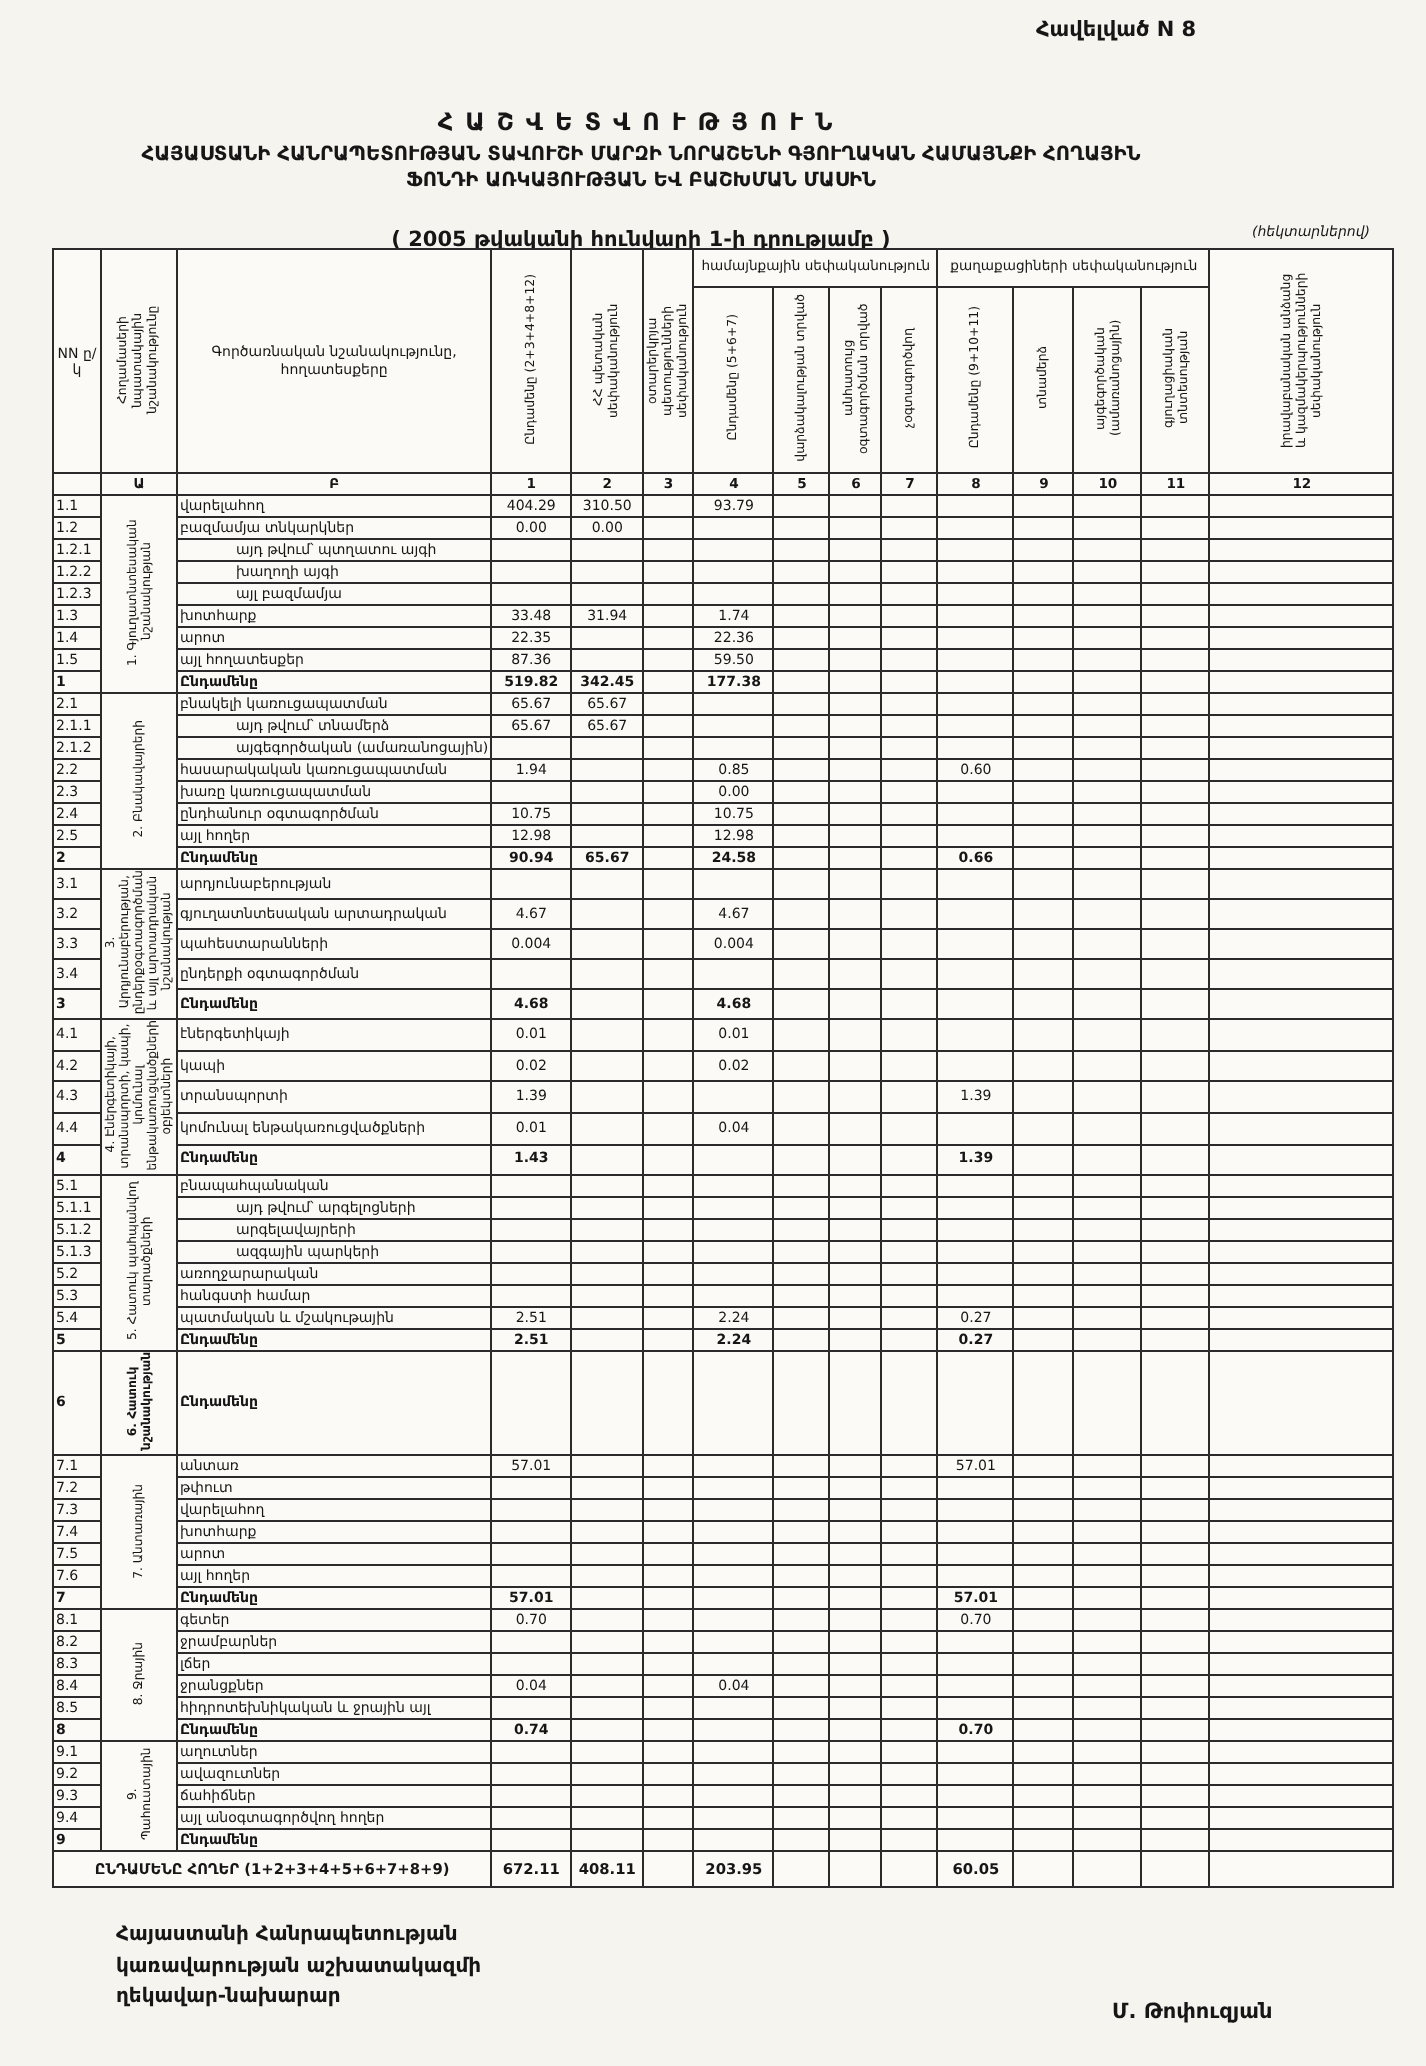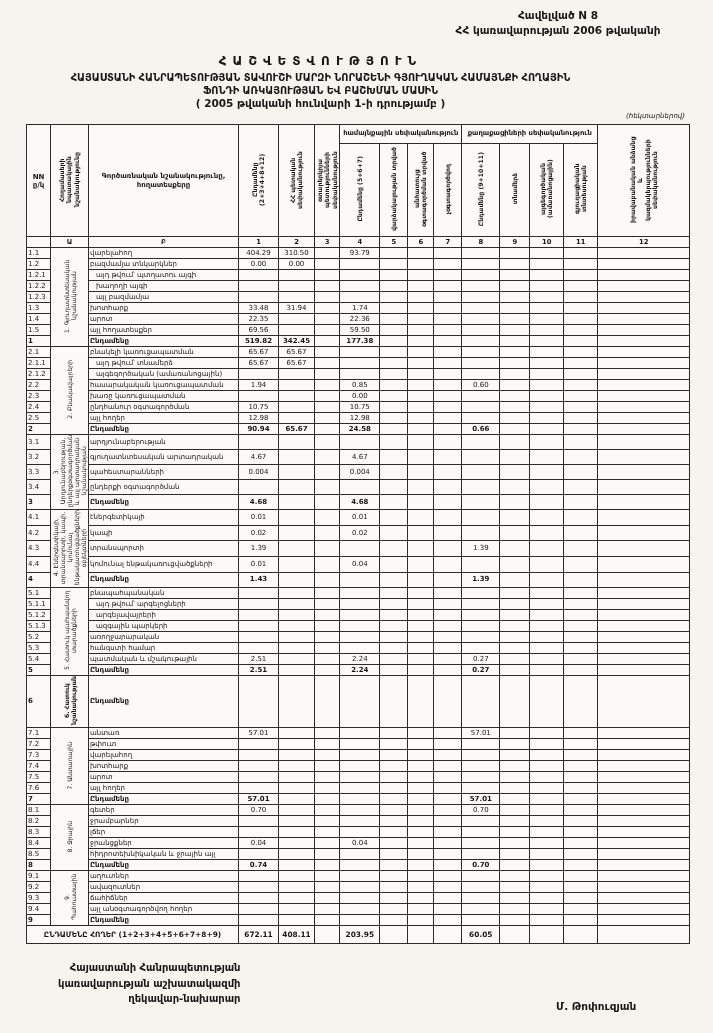--- a/index.html
+++ b/index.html
@@ -11,76 +11,75 @@
     position:relative;
     overflow:hidden;
   }
   .doc-header{
     position:absolute;top:8px;left:408px;width:300px;
     text-align:center;font-size:10.5px;font-weight:bold;line-height:1.45;
   }
   .title{position:absolute;top:54px;left:0;width:641px;text-align:center;}
   .title .t1{font-size:12px;font-weight:bold;letter-spacing:6px;margin-bottom:4px;}
   .title .t2,.title .t3{font-size:9.8px;font-weight:bold;line-height:1.3;}
-  .title .t4{font-size:10.5px;font-weight:bold;margin-top:0;}
+  .title .t4{font-size:10.5px;font-weight:bold;margin-top:17px;}
   .units{position:absolute;top:112px;right:28px;font-size:7px;font-style:italic;}
 
   table.land{
     position:absolute;top:124px;left:26px;
     border-collapse:collapse;table-layout:fixed;
     background:#fbfaf6;
   }
   table.land th,table.land td{
     border:1px solid #2b2b2b;
     padding:0 1px;
     font-size:7px;
     overflow:hidden;
   }
-  table.land thead th{font-weight:bold;vertical-align:middle;text-align:center;}
+  table.land thead th{font-weight:normal;vertical-align:middle;text-align:center;}
   tr.band-row th.band{height:18px;font-size:6.8px;white-space:normal;line-height:1.1;}
   tr.tallrow th{height:92px;}
   .vert{
     display:inline-block;
     writing-mode:vertical-rl;
     transform:rotate(180deg);
     white-space:normal;
     line-height:1.2;
     font-size:6.2px;
     max-height:88px;
   }
   th.namehead{white-space:normal;font-size:6.5px;line-height:1.25;}
   th.nnhead{white-space:normal;font-size:6.8px;}
   tr.numrow td{height:10px;text-align:center;font-size:6.8px;font-weight:bold;}
   tbody td{height:10px;line-height:1;}
   td.rn{text-align:left;font-size:6.3px;}
   td.nm{text-align:left;font-size:6.6px;white-space:nowrap;}
-  td.nm.ind{padding-left:7px;}
+  td.nm.ind{padding-left:29px;}
   td.vv{text-align:center;font-size:6.8px;}
   tr.total td{font-weight:bold;}
   td.sec{vertical-align:middle;text-align:center;}
   td.sec .vert{font-size:6.1px;max-height:none;line-height:1.15;}
   tr.tall6 td{height:36px;}
   tr.grand td{height:17px;font-weight:bold;font-size:7.4px;}
   td.gl{text-align:center;font-size:7.4px;}
 
   .footer{
     position:absolute;top:960px;left:58px;
-    font-size:10px;font-weight:bold;line-height:1.55;text-align:right;
+    font-size:10px;font-weight:bold;line-height:1.55;
   }
   .signer{
     position:absolute;top:1000px;left:556px;
     font-size:10.5px;font-weight:bold;
   }
 </style>
 </head>
 <body>
 
 <div class="doc-header">
   <div>Հավելված N 8</div>
-  <div>ՀՀ կառավարության 2006 թվականի</div>
 </div>
 
 <div class="title">
   <div class="t1">ՀԱՇՎԵՏՎՈՒԹՅՈՒՆ</div>
   <div class="t2">ՀԱՅԱՍՏԱՆԻ ՀԱՆՐԱՊԵՏՈՒԹՅԱՆ ՏԱՎՈՒՇԻ ՄԱՐԶԻ ՆՈՐԱՇԵՆԻ ԳՅՈՒՂԱԿԱՆ ՀԱՄԱՅՆՔԻ ՀՈՂԱՅԻՆ</div>
   <div class="t3">ՖՈՆԴԻ ԱՌԿԱՅՈՒԹՅԱՆ ԵՎ ԲԱՇԽՄԱՆ ՄԱՍԻՆ</div>
   <div class="t4">( 2005 թվականի հունվարի 1-ի դրությամբ )</div>
 </div>
 <div class="units">(հեկտարներով)</div>
 
@@ -252,21 +251,21 @@
         <td class="vv"></td>
         <td class="vv"></td>
         <td class="vv"></td>
         <td class="vv"></td>
         <td class="vv"></td>
         <td class="vv"></td>
       </tr>
       <tr>
         <td class="rn">1.5</td>
         <td class="nm">այլ հողատեսքեր</td>
-        <td class="vv">69.56</td>
+        <td class="vv">87.36</td>
         <td class="vv"></td>
         <td class="vv"></td>
         <td class="vv">59.50</td>
         <td class="vv"></td>
         <td class="vv"></td>
         <td class="vv"></td>
         <td class="vv"></td>
         <td class="vv"></td>
         <td class="vv"></td>
         <td class="vv"></td>

